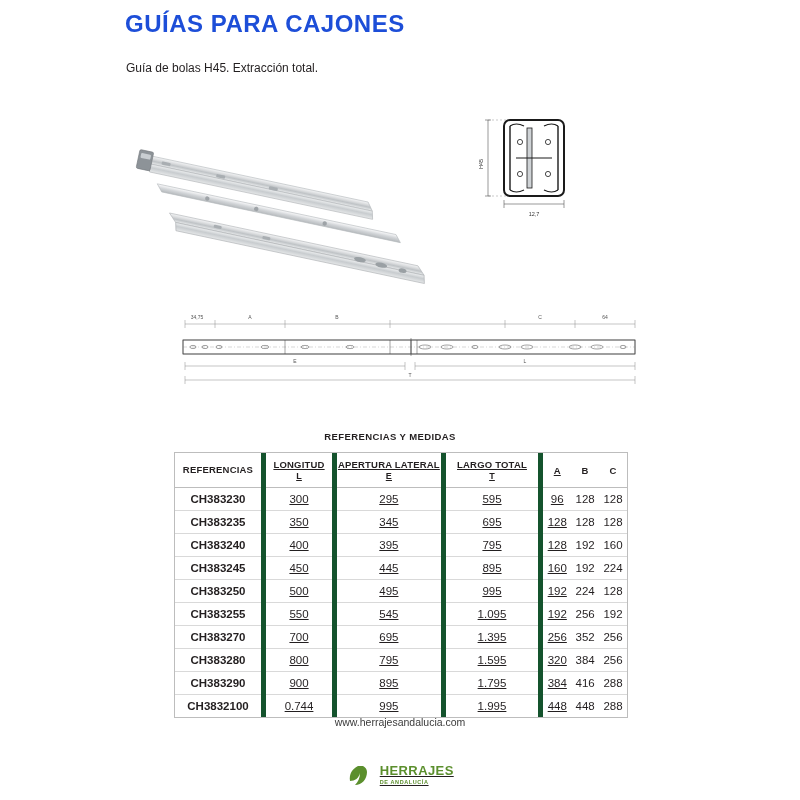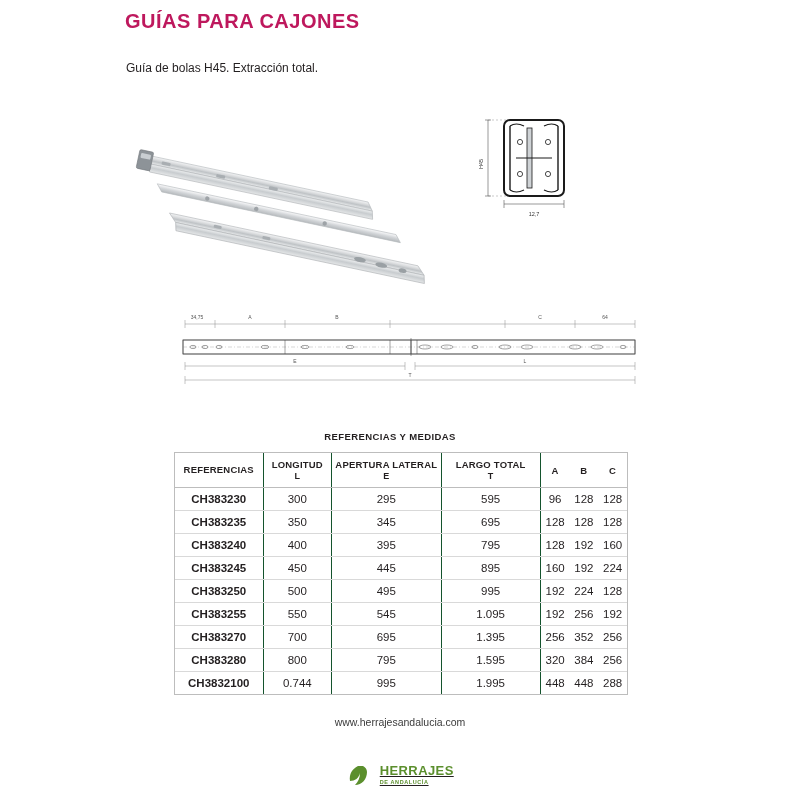--- a/index.html
+++ b/index.html
@@ -14,24 +14,24 @@
     font-family: "Liberation Sans", sans-serif;
     color: #231f20;
     overflow: hidden;
   }
 
   
   .title {
     position: absolute;
     left: 125px;
     top: 10px;
-    font-size: 20px;
+    font-size: 24px;
     font-weight: bold;
     letter-spacing: 0.5px;
-    color: #be185d;
+    color: #1d4ed8;
   }
   .subtitle {
     position: absolute;
     left: 126px;
     top: 56px;
     font-size: 12px;
     line-height: 24px;
     color: #231f20;
     font-weight: normal;
   }
@@ -109,21 +109,22 @@
     font-weight: bold;
     font-size: 9px;
     margin-top: 1px;
   }
   .col-ref   { width: 88px; text-align: center; font-weight: bold; font-size: 11px; }
   .col-l     { width: 68px; text-align: center; }
   .col-e     { width: 110px; text-align: center; }
   .col-t     { width: 100px; text-align: center; }
   .col-abc   { width: 29px;  text-align: center; }
   .vline {
-    border-left: 1px solid #14532d;
+    border-left: 5px solid #14532d;
+    text-decoration: underline;
   }
   td.col-ref { font-weight: bold; }
   table.specs tbody td { font-size: 11.5px; }
 
   
   .website {
     position: absolute;
     left: 0;
     top: 716px;
     width: 800px;
@@ -425,20 +426,29 @@
         <tr>
           <td class="col-ref">CH383280</td>
           <td class="col-l vline">800</td>
           <td class="col-e vline">795</td>
           <td class="col-t vline">1.595</td>
           <td class="col-abc vline">320</td>
           <td class="col-abc">384</td>
           <td class="col-abc">256</td>
         </tr>
         <tr>
+          <td class="col-ref">CH383290</td>
+          <td class="col-l vline">900</td>
+          <td class="col-e vline">895</td>
+          <td class="col-t vline">1.795</td>
+          <td class="col-abc vline">384</td>
+          <td class="col-abc">416</td>
+          <td class="col-abc">288</td>
+        </tr>
+        <tr>
           <td class="col-ref">CH3832100</td>
           <td class="col-l vline">0.744</td>
           <td class="col-e vline">995</td>
           <td class="col-t vline">1.995</td>
           <td class="col-abc vline">448</td>
           <td class="col-abc">448</td>
           <td class="col-abc">288</td>
         </tr>
       </tbody>
   </table>

